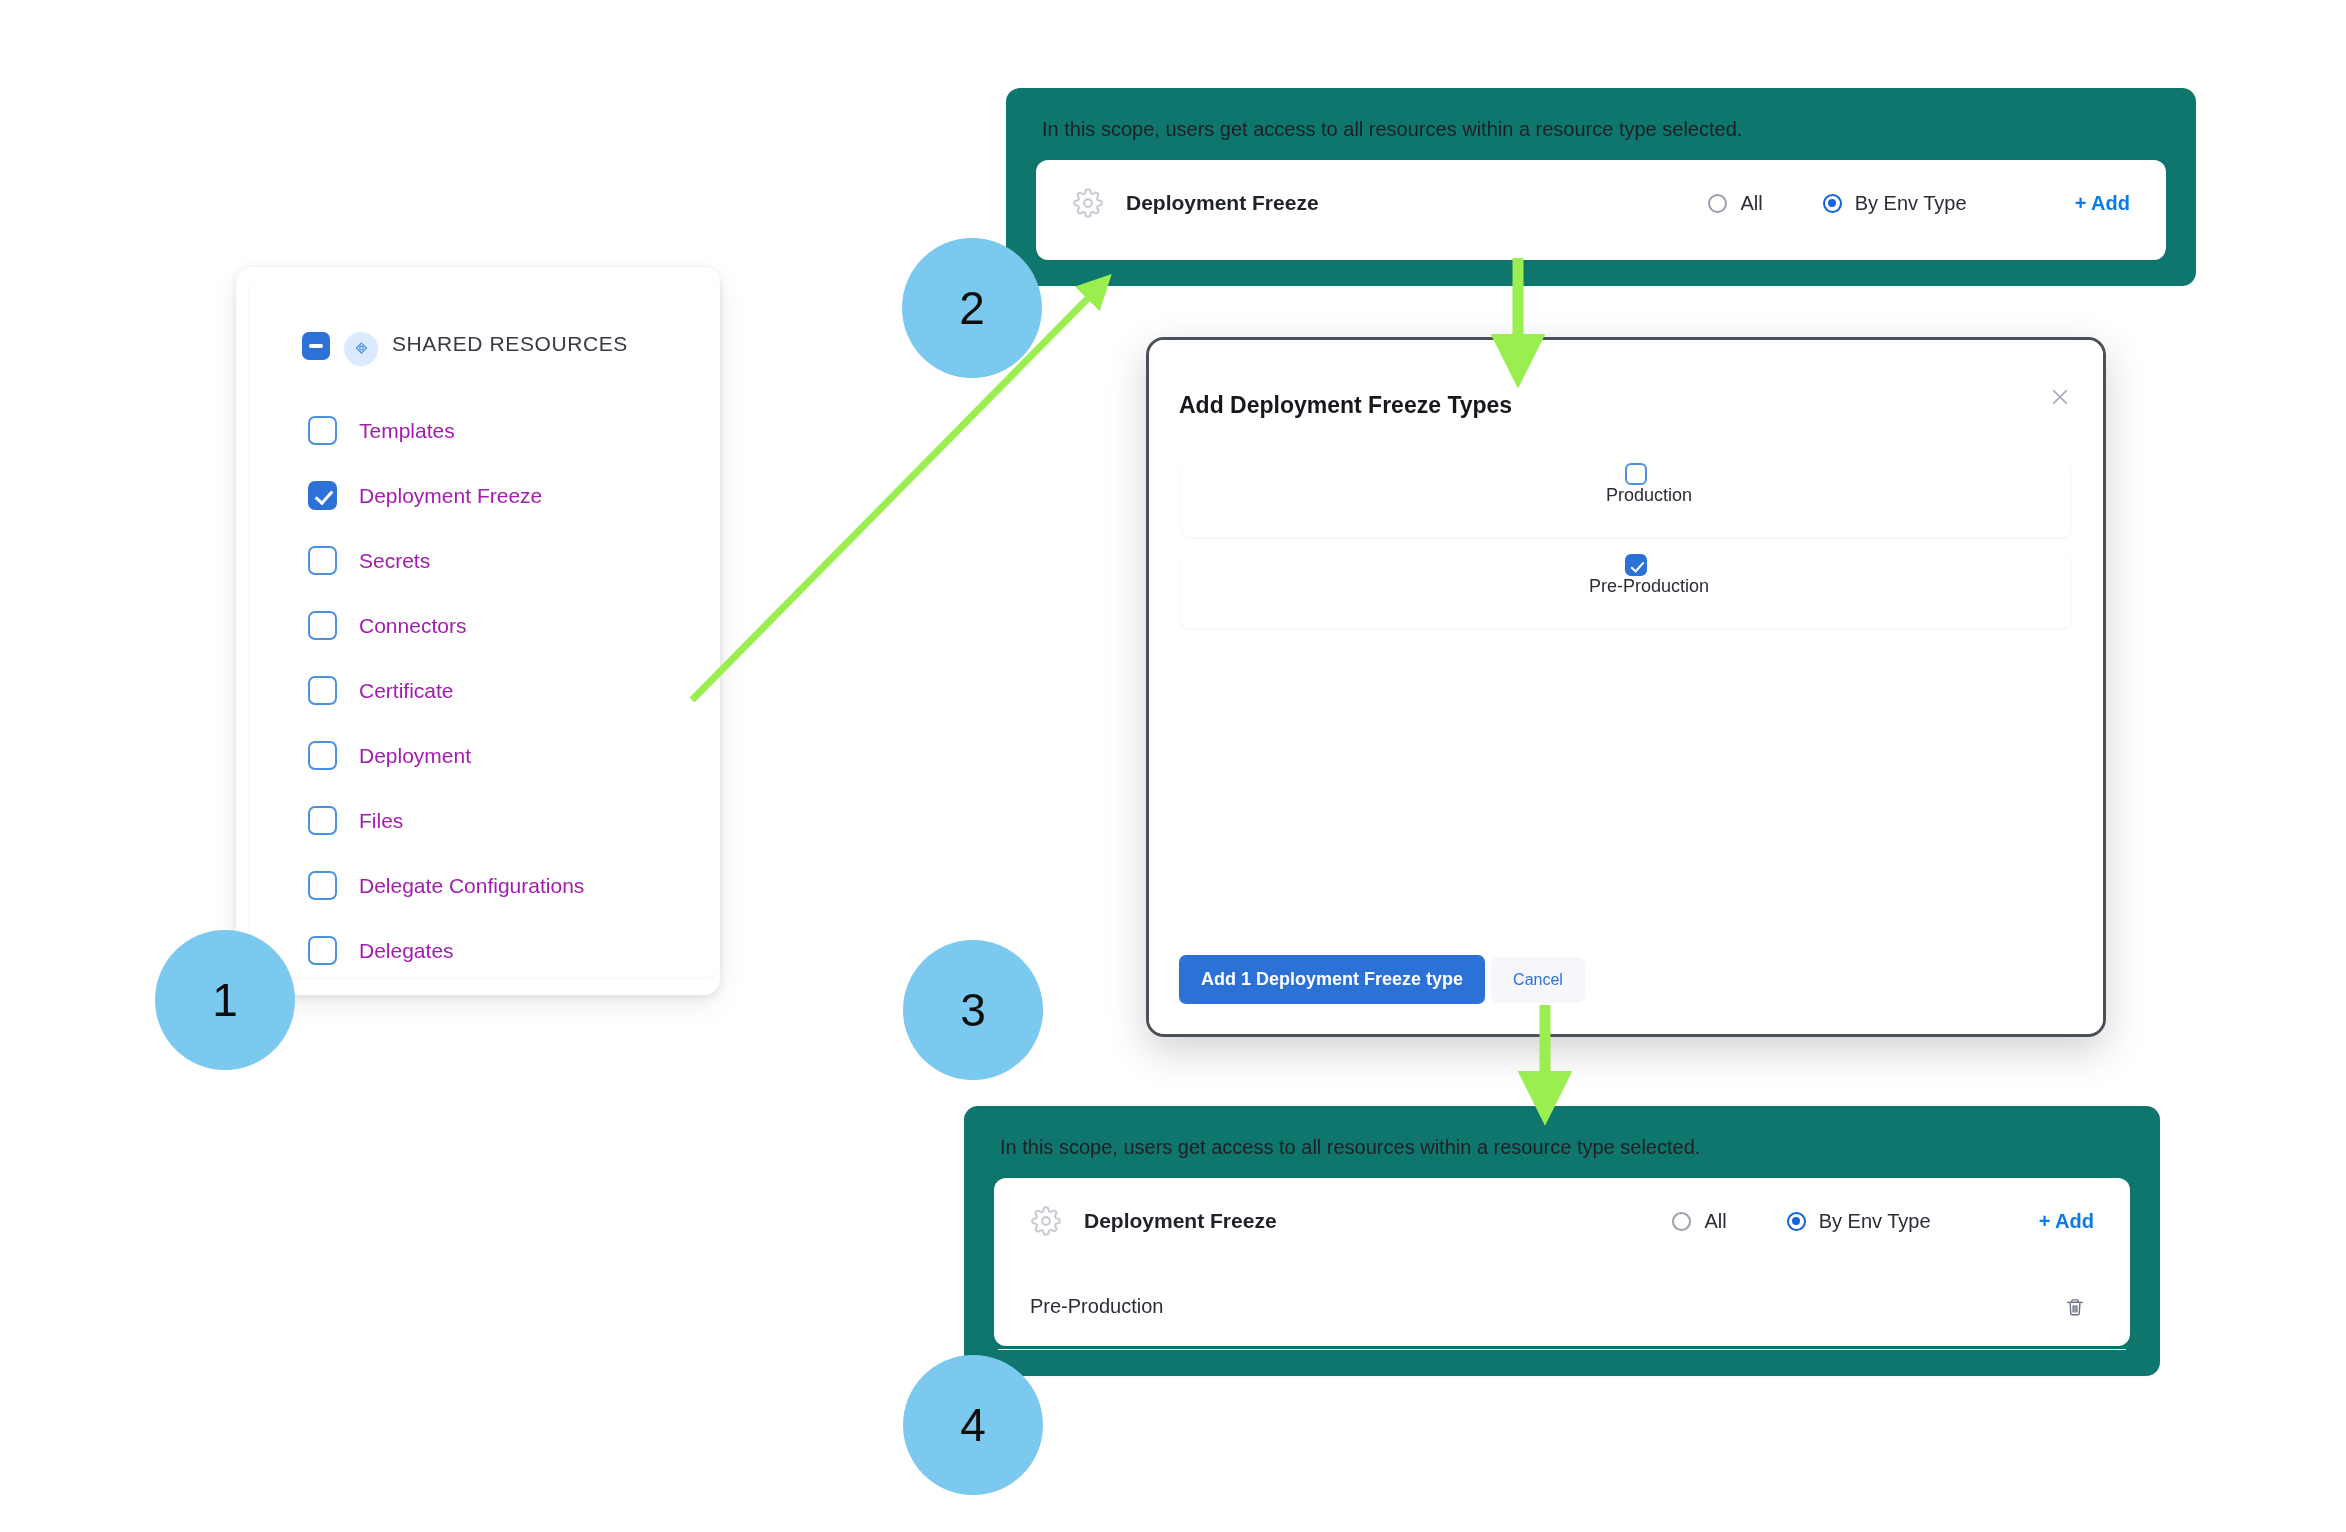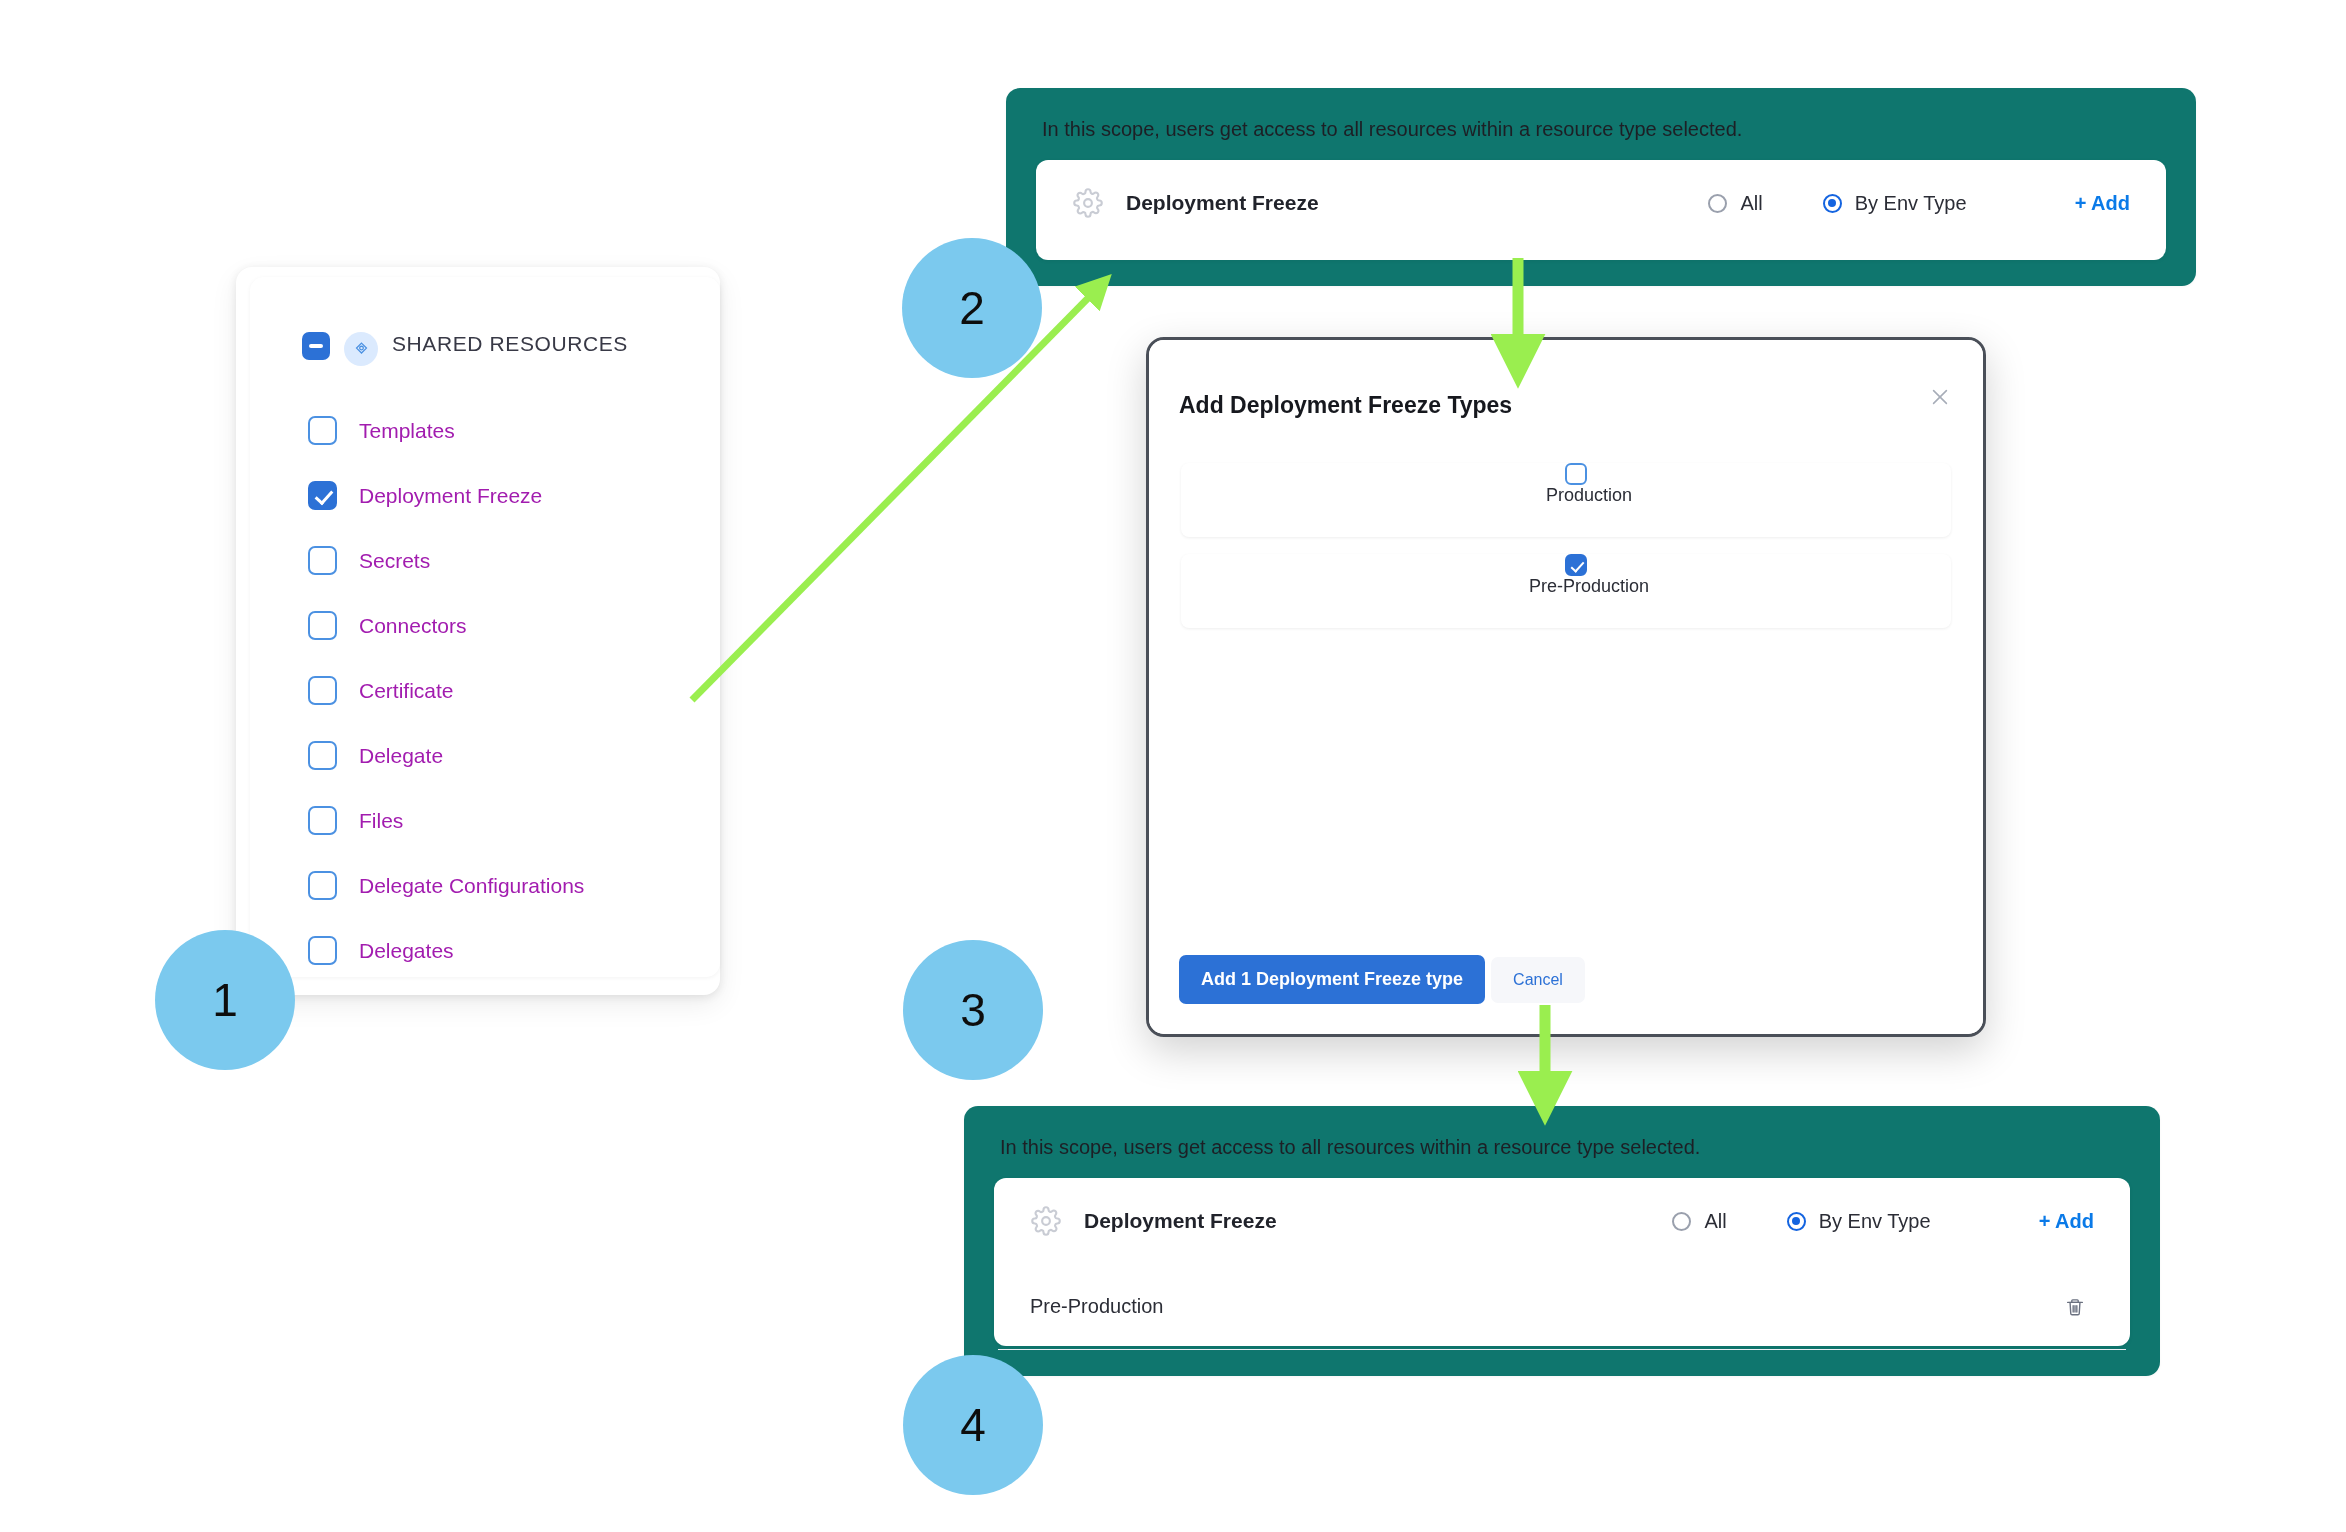--- a/index.html
+++ b/index.html
@@ -191,21 +191,21 @@
     border-bottom: 1px solid #eceef3;
     margin: 0 4px;
   }
   .env-name { font-size: 20px; color: #2b2d36; }
   .trash-wrap { margin-left: auto; width: 30px; height: 30px; display:flex; align-items:center; justify-content:center;}
 
   
   .modal-frame {
     position: absolute;
     left: 1146px; top: 337px;
-    width: 840px; height: 700px;
+    width: 960px; height: 700px;
     background: #ffffff;
     border: 3px solid #4a4f58;
     border-radius: 18px;
     box-shadow: 0 14px 40px rgba(0,0,0,0.18);
     z-index: 30;
   }
   .modal-inner {
     position: absolute; inset: 0;
     background: #ffffff;
     border-radius: 15px;
@@ -333,21 +333,21 @@
         <div class="tree-row">
           <div class="cb"></div>
           <div class="tree-label">Connectors</div>
         </div>
         <div class="tree-row">
           <div class="cb"></div>
           <div class="tree-label">Certificate</div>
         </div>
         <div class="tree-row">
           <div class="cb"></div>
-          <div class="tree-label">Delegate</div>
+          <div class="tree-label">Deployment</div>
         </div>
         <div class="tree-row">
           <div class="cb"></div>
           <div class="tree-label">Files</div>
         </div>
         <div class="tree-row">
           <div class="cb"></div>
           <div class="tree-label">Delegate Configurations</div>
         </div>
         <div class="tree-row">

